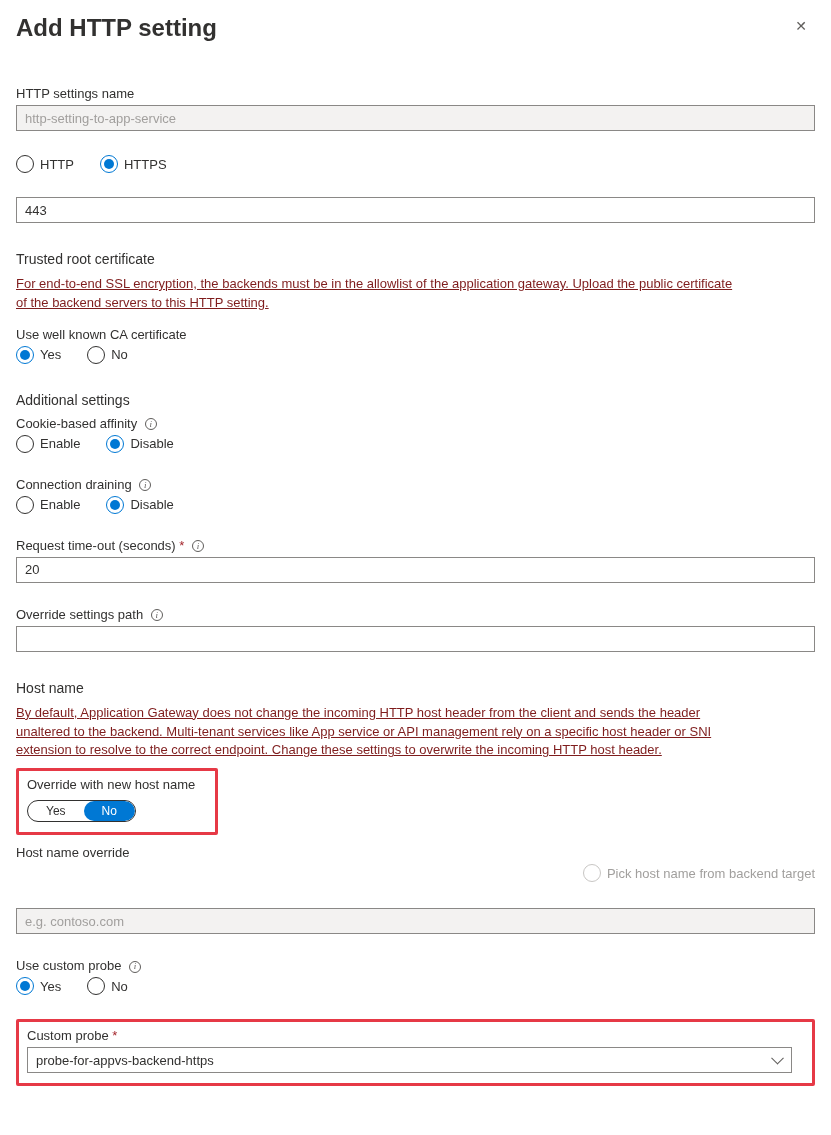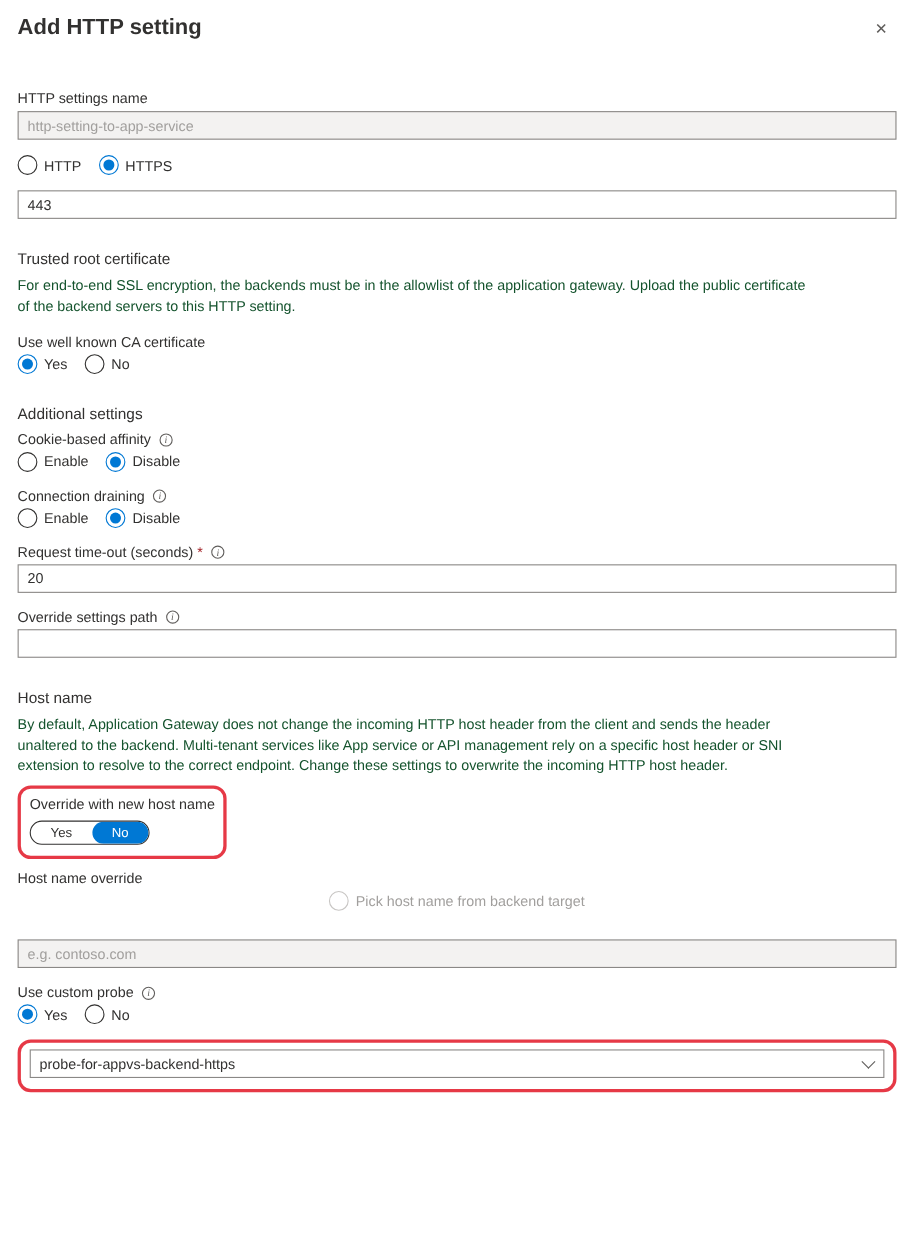--- a/index.html
+++ b/index.html
@@ -5,36 +5,36 @@
   * { box-sizing: border-box; margin: 0; padding: 0; }
   body {
     font-family: "Segoe UI", -apple-system, sans-serif;
     font-size: 13px;
     color: #323130;
     padding: 14px 16px;
     width: 831px;
     background: #fff;
   }
   .header { display: flex; justify-content: space-between; align-items: flex-start; margin-bottom: 44px; }
-  .title { font-size: 20px; font-weight: 600; }
+  .title { font-size: 24px; font-weight: 600; }
   .close-x { font-size: 14px; color: #605e5c; cursor: pointer; padding: 4px 8px; }
-  .field { margin-bottom: 14px; }
+  .field { margin-bottom: 24px; }
   .field-label { display: block; margin-bottom: 4px; color: #323130; }
   .req { color: #a4262c; }
   .text-input {
     width: 100%; height: 26px; padding: 3px 8px;
     border: 1px solid #8a8886; font-size: 13px;
     font-family: inherit; color: #323130; background: #fff;
   }
   .text-input.readonly { background: #f3f2f1; color: #14532d; }
   .text-input::placeholder { color: #a19f9d; }
   .section-title { font-weight: 400; font-size: 14px; margin-bottom: 8px; }
-  .section-desc { color: #14532d; margin-bottom: 14px; line-height: 1.45; max-width: 730px; }
-  .radio-group { display: flex; gap: 16px; align-items: center; margin-top: 4px; }
-  .radio-group.vertical { flex-direction: column; align-items: center; gap: 8px; }
+  .section-desc { color: #7f1d1d; margin-bottom: 14px; line-height: 1.45; max-width: 730px; text-decoration: underline; }
+  .radio-group { display: flex; gap: 26px; align-items: center; margin-top: 4px; }
+  .radio-group.vertical { flex-direction: column; align-items: flex-end; gap: 8px; }
   .radio-opt { display: flex; align-items: center; gap: 6px; cursor: pointer; }
   .radio-opt.disabled { color: #a19f9d; cursor: default; }
   .radio-circle {
     width: 18px; height: 18px; border-radius: 50%;
     border: 1px solid #323130; position: relative;
     display: inline-block; flex-shrink: 0;
   }
   .radio-opt.disabled .radio-circle { border-color: #c8c6c4; }
   .radio-opt.selected .radio-circle { border-color: #0078d4; }
   .radio-opt.selected .radio-circle::after {
@@ -56,22 +56,22 @@
     display: inline-flex; border: 1px solid #323130;
     border-radius: 12px; overflow: hidden; height: 22px;
     align-items: stretch; margin-top: 4px;
   }
   .toggle-half {
     padding: 0 18px; display: flex; align-items: center;
     font-size: 12px; cursor: pointer;
   }
   .toggle-half.active { background: #0078d4; color: #fff; border-radius: 12px; }
   .highlight-box {
-    border: 3px solid #e63946; border-radius: 12px;
-    padding: 6px 8px 10px 8px; margin-bottom: 10px;
+    border: 3px solid #e63946; border-radius: 2px;
+    padding: 6px 20px 10px 8px; margin-bottom: 10px;
     display: inline-block;
   }
   .highlight-box.full { display: block; }
   .select-wrap { position: relative; }
   .select-wrap::after {
     content: ""; position: absolute; right: 10px; top: 50%;
     width: 8px; height: 8px; border-right: 1px solid #605e5c;
     border-bottom: 1px solid #605e5c;
     transform: translateY(-70%) rotate(45deg);
     pointer-events: none;
@@ -221,20 +221,23 @@
       <span>Yes</span>
     </div>
     <div class="radio-opt">
       <span class="radio-circle"></span>
       <span>No</span>
     </div>
   </div>
 </div>
 
 <div class="highlight-box full">
+  <label class="field-label">
+    <span>Custom probe</span> <span class="req">*</span>
+  </label>
   <div class="select-wrap">
     <input class="text-input select-input" type="text" value="probe-for-appvs-backend-https" style="">
     <span></span>
   </div>
 </div>
 
 
 
 
 </body></html>

